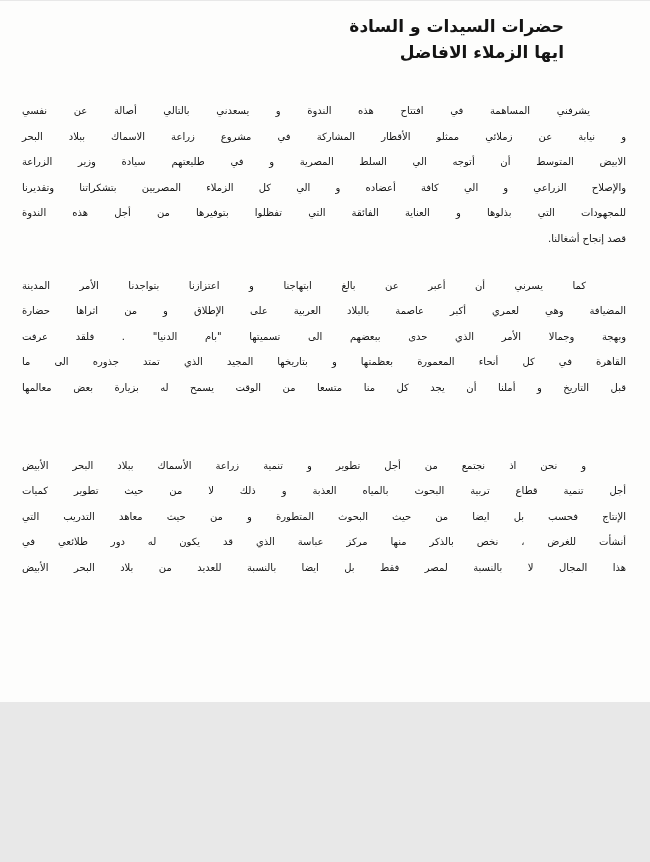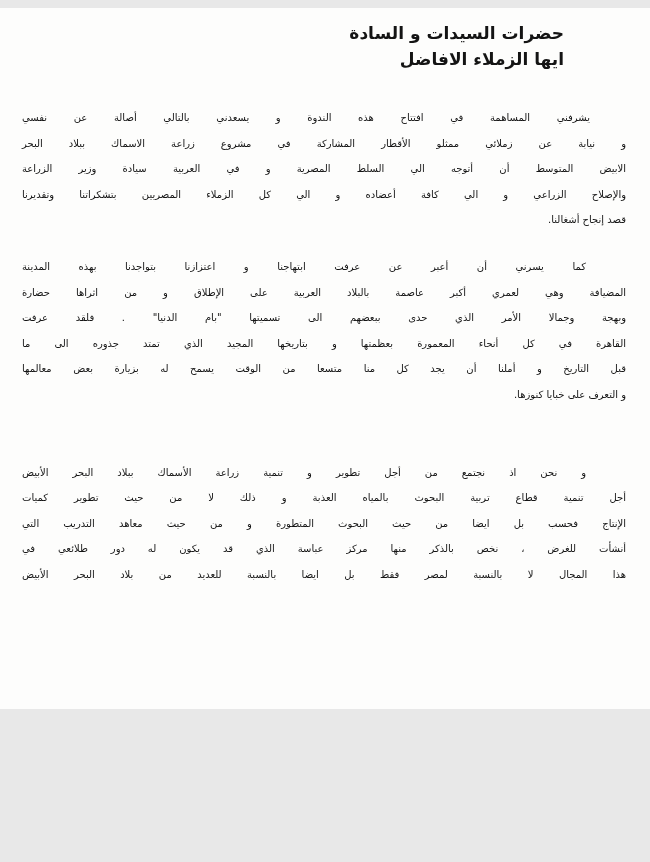--- a/index.html
+++ b/index.html
@@ -4,21 +4,21 @@
 <style>
   html, body {
     margin: 0;
     padding: 0;
     background: #e8e8e8;
   }
   .page {
     position: relative;
     width: 650px;
     height: 701px;
-    margin: 8px auto;
+    margin: 1px auto;
     background: #fdfdfc;
     overflow: hidden;
     direction: rtl;
     font-family: "DejaVu Sans", sans-serif;
     color: #141414;
   }
   .content {
     padding: 10px 24px 0 22px;
   }
   
@@ -56,32 +56,32 @@
   <div class="content">
 
     <div class="greeting">
       <div class="greeting-line">حضرات السيدات و السادة</div>
       <div class="greeting-line">ايها الزملاء الافاضل</div>
     </div>
 
     <div class="para p1">
       <div class="ln just indent1">يشرفني المساهمة في افتتاح هذه الندوة و يسعدني بالتالي أصالة عن نفسي</div>
       <div class="ln just">و نيابة عن زملائي ممثلو الأقطار المشاركة في مشروع زراعة الاسماك ببلاد البحر</div>
-      <div class="ln just">الابيض المتوسط أن أتوجه الي السلط المصرية و في العربية سيادة وزير الزراعة</div>
+      <div class="ln just">الابيض المتوسط أن أتوجه الي السلط المصرية و في طليعتهم سيادة وزير الزراعة</div>
       <div class="ln just">والإصلاح الزراعي و الي كافة أعضاده و الي كل الزملاء المصريين بتشكراتنا وتقديرنا</div>
+      <div class="ln just">للمجهودات التي بذلوها و العناية الفائقة التي تفظلوا بتوفيرها من أجل هذه الندوة</div>
       <div class="ln end">قصد إنجاح أشغالنا.</div>
     </div>
 
     <div class="para p2">
-      <div class="ln just indent2">كما يسرني أن أعبر عن عرفت ابتهاجنا و اعتزازنا بتواجدنا بهذه المدينة</div>
+      <div class="ln just indent2">كما يسرني أن أعبر عن بالغ ابتهاجنا و اعتزازنا بتواجدنا الأمر المدينة</div>
       <div class="ln just">المضيافة وهي لعمري أكبر عاصمة بالبلاد العربية على الإطلاق و من اثراها حضارة</div>
       <div class="ln just">وبهجة وجمالا الأمر الذي حدى ببعضهم الى تسميتها "بام الدنيا" . فلقد عرفت</div>
       <div class="ln just">القاهرة في كل أنحاء المعمورة بعظمتها و بتاريخها المجيد الذي تمتد جذوره الى ما</div>
       <div class="ln just">قبل التاريخ و أملنا أن يجد كل منا متسعا من الوقت يسمح له بزيارة بعض معالمها</div>
-      <div class="ln end">و التعرف على خبايا كنوزها.</div>
     </div>
 
     <div class="para p3">
       <div class="ln just indent2">و نحن اذ نجتمع من أجل تطوير و تنمية زراعة الأسماك ببلاد البحر الأبيض</div>
       <div class="ln just">أجل تنمية قطاع تربية البحوث بالمياه العذبة و ذلك لا من حيث تطوير كميات</div>
       <div class="ln just">الإنتاج فحسب بل ايضا من حيث البحوث المتطورة و من حيث معاهد التدريب التي</div>
       <div class="ln just">أنشأت للغرض ، نخص بالذكر منها مركز عباسة الذي قد يكون له دور طلائعي في</div>
       <div class="ln just">هذا المجال لا بالنسبة لمصر فقط بل ايضا بالنسبة للعديد من بلاد البحر الأبيض</div>
 
     </div>

